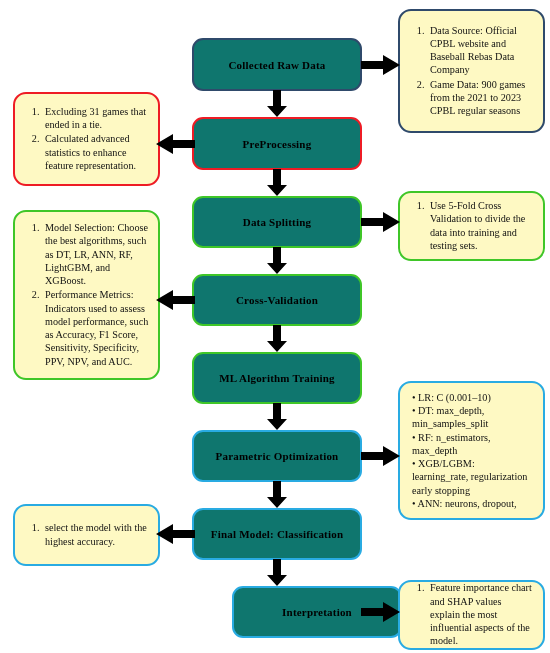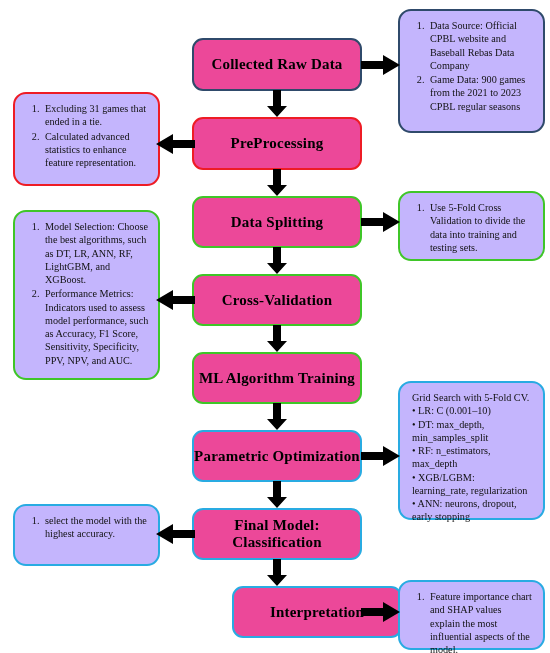--- a/index.html
+++ b/index.html
@@ -16,44 +16,45 @@
     overflow: hidden;
   }
 
   
   .node {
     position: absolute;
     box-sizing: border-box;
     border-style: solid;
     border-width: 2px;
     border-radius: 11px;
-    background: #ec4899;
+    background: #0f766e;
     display: flex;
     align-items: center;
     justify-content: center;
     text-align: center;
     font-weight: bold;
-    font-size: 15px;
+    font-size: 11px;
     color: #000000;
     letter-spacing: 0.2px;
   }
 
   
   .note {
     position: absolute;
     box-sizing: border-box;
     border-style: solid;
     border-width: 2px;
     border-radius: 13px;
-    background: #c4b5fd;
+    background: #fef9c3;
     font-size: 10.2px;
     line-height: 1.30;
     color: #111111;
     padding: 8px 9px 8px 9px;
     display: flex;
+    align-items: center;
   }
   .note ol {
     margin: 0;
     padding-left: 18px;
     list-style-position: outside;
   }
   .note ol li {
     margin: 0 0 1px 0;
     padding-left: 3px;
   }
@@ -176,30 +177,29 @@
       <path d="M7 0 H15 V16 H21 L11 27 L1 16 H7 Z" fill="#000000"></path>
     </svg>
   </div>
 
   <div class="node" style="left:192px; top:430px; width:170px; height:52px; border-color:#29ABE2;">
     <span>Parametric Optimization</span>
   </div>
 
   <div class="note" style="left:398px; top:381px; width:147px; height:139px; border-color:#29ABE2; padding-left:12px;">
     <div class="plainlines">
-      <div>Grid Search with 5-Fold CV.</div>
       <div>• LR: C (0.001–10)</div>
       <div>• DT: max_depth,</div>
       <div>min_samples_split</div>
       <div>• RF: n_estimators,</div>
       <div>max_depth</div>
       <div>• XGB/LGBM:</div>
       <div>learning_rate, regularization</div>
+      <div>early stopping</div>
       <div>• ANN: neurons, dropout,</div>
-      <div>early stopping</div>
     </div>
   </div>
 
   <div class="arrow" style="left:361px; top:445px; width:40px; height:22px;">
     <svg width="40" height="22" viewBox="0 0 40 22">
       <path d="M0 7 H22 V1 L39 11 L22 21 V15 H0 Z" fill="#000000"></path>
     </svg>
   </div>
 
   <div class="arrow" style="left:266px; top:481px; width:22px; height:28px;">

